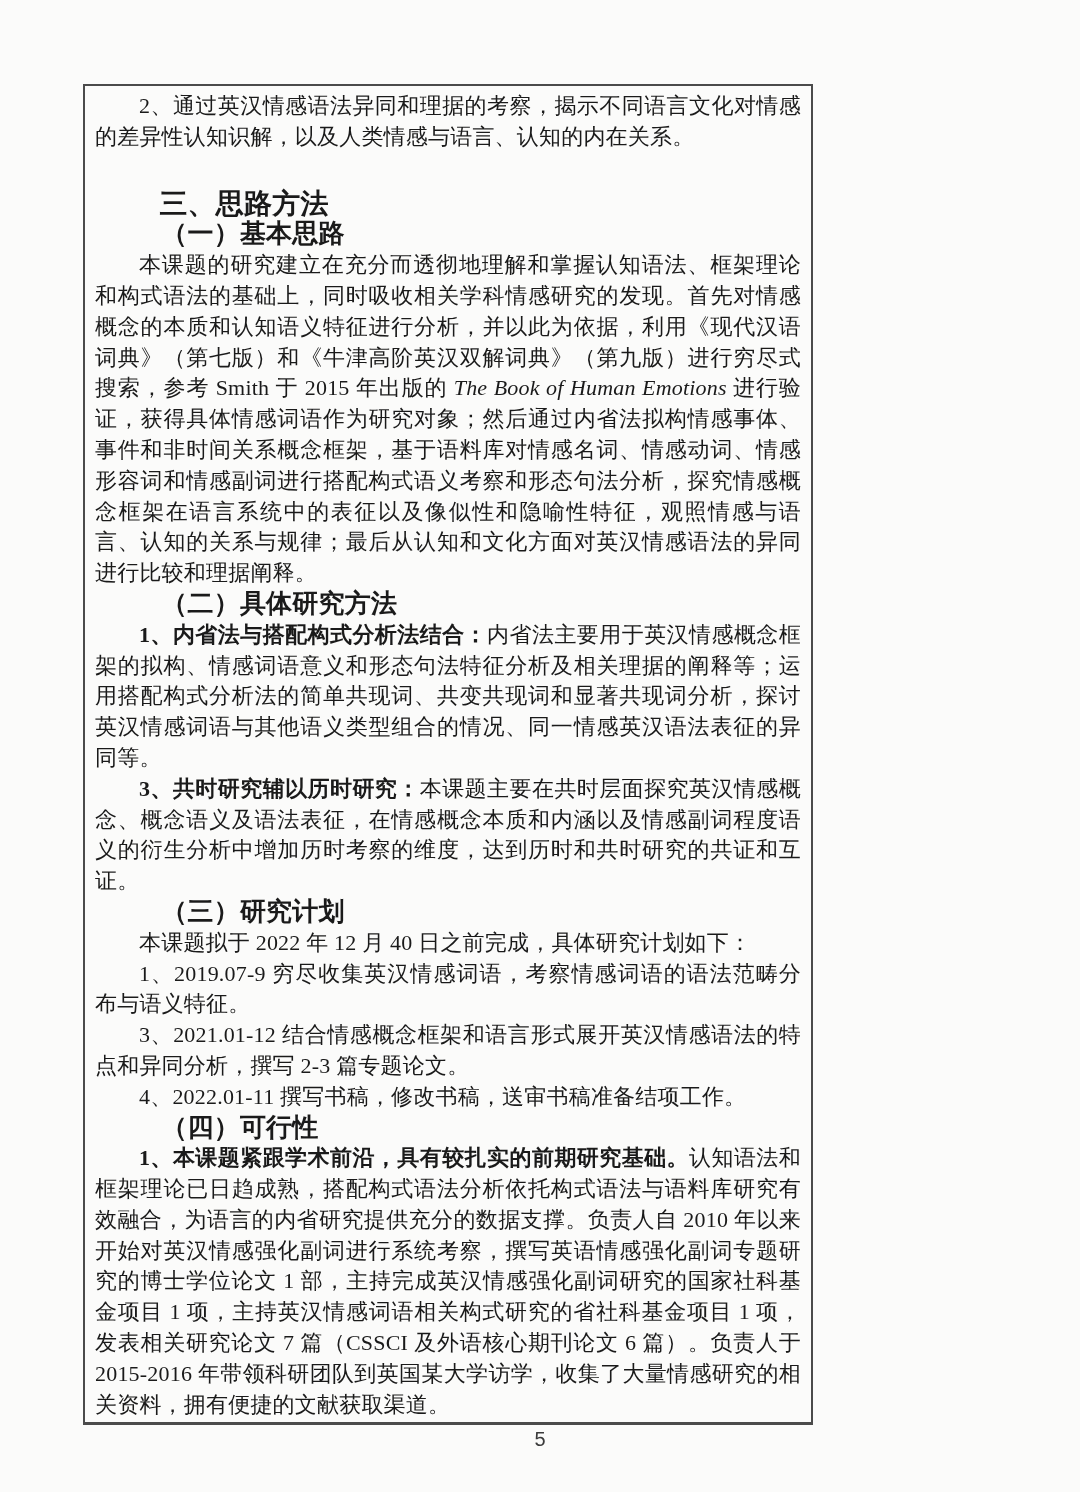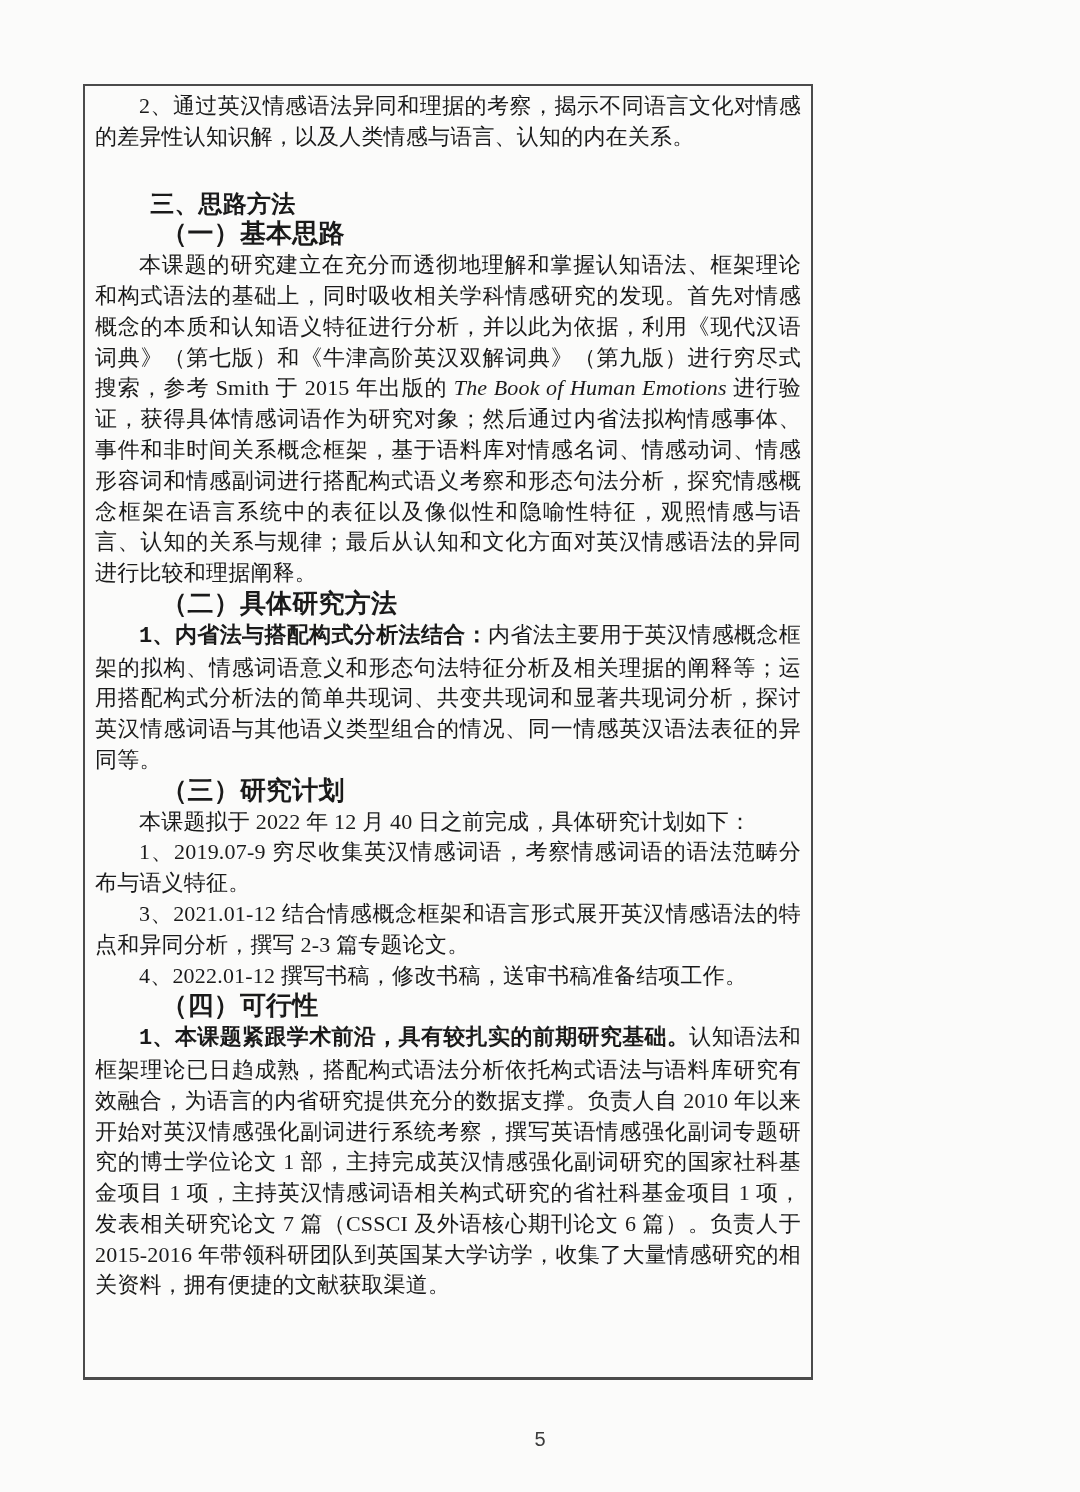--- a/index.html
+++ b/index.html
@@ -34,30 +34,30 @@
     margin: 0;
     font-size: 22px;
     line-height: 30.8px;
     color: #1a1a1a;
     text-align: justify;
     letter-spacing: 0.2px;
   }
   p.body { text-indent: 2em; }
   p.h1 {
     font-weight: bold;
-    font-size: 24px;
+    font-size: 28px;
     text-indent: 2.3em;
     margin-top: 36px;
   }
   p.h2 {
     font-weight: bold;
     font-size: 26px;
     text-indent: 2.55em;
   }
-  .bold { font-weight: bold; font-family: Liberation Mono, monospace; }
+  .bold { font-weight: bold; }
   .italic { font-style: italic; }
   .footer {
     position: absolute;
     left: 0;
     top: 1428px;
     width: 1080px;
     text-align: center;
     font-size: 20px;
     color: #3a3a3a;
     font-family: "Liberation Sans", "DejaVu Sans", sans-serif;
@@ -76,31 +76,32 @@
 
     <p class="h2">（一）基本思路</p>
 
     <p class="body"><span>本课题的研究建立在充分而透彻地理解和掌握认知语法、框架理论和构式语法的基础上，同时吸收相关学科情感研究的发现。首先对情感概念的本质和认知语义特征进行分析，并以此为依据，利用《现代汉语词典》（第七版）和《牛津高阶英汉双解词典》（第九版）进行穷尽式搜索，参考 Smith 于 2015 年出版的 </span><span class="italic">The Book of Human Emotions</span><span> 进行验证，获得具体情感词语作为研究对象；然后通过内省法拟构情感事体、事件和非时间关系概念框架，基于语料库对情感名词、情感动词、情感形容词和情感副词进行搭配构式语义考察和形态句法分析，探究情感概念框架在语言系统中的表征以及像似性和隐喻性特征，观照情感与语言、认知的关系与规律；最后从认知和文化方面对英汉情感语法的异同进行比较和理据阐释。</span></p>
 
     <p class="h2">（二）具体研究方法</p>
 
     <p class="body"><span class="bold">1、内省法与搭配构式分析法结合：</span><span>内省法主要用于英汉情感概念框架的拟构、情感词语意义和形态句法特征分析及相关理据的阐释等；运用搭配构式分析法的简单共现词、共变共现词和显著共现词分析，探讨英汉情感词语与其他语义类型组合的情况、同一情感英汉语法表征的异同等。</span></p>
 
 
+    <p class="body"><span class="bold">3、共时研究辅以历时研究：</span><span>本课题主要在共时层面探究英汉情感概念、概念语义及语法表征，在情感概念本质和内涵以及情感副词程度语义的衍生分析中增加历时考察的维度，达到历时和共时研究的共证和互证。</span></p>
 
     <p class="h2">（三）研究计划</p>
 
     <p class="body">本课题拟于 2022 年 12 月 40 日之前完成，具体研究计划如下：</p>
 
     <p class="body">1、2019.07-9 穷尽收集英汉情感词语，考察情感词语的语法范畴分布与语义特征。</p>
 
 
     <p class="body">3、2021.01-12 结合情感概念框架和语言形式展开英汉情感语法的特点和异同分析，撰写 2-3 篇专题论文。</p>
 
-    <p class="body">4、2022.01-12 撰写书稿，修改书稿，送审书稿准备结项工作。</p>
+    <p class="body">4、2022.01-11 撰写书稿，修改书稿，送审书稿准备结项工作。</p>
 
     <p class="h2">（四）可行性</p>
 
     <p class="body"><span class="bold">1、本课题紧跟学术前沿，具有较扎实的前期研究基础。</span><span>认知语法和框架理论已日趋成熟，搭配构式语法分析依托构式语法与语料库研究有效融合，为语言的内省研究提供充分的数据支撑。负责人自 2010 年以来开始对英汉情感强化副词进行系统考察，撰写英语情感强化副词专题研究的博士学位论文 1 部，主持完成英汉情感强化副词研究的国家社科基金项目 1 项，主持英汉情感词语相关构式研究的省社科基金项目 1 项，发表相关研究论文 7 篇（CSSCI 及外语核心期刊论文 6 篇）。负责人于 2015-2016 年带领科研团队到英国某大学访学，收集了大量情感研究的相关资料，拥有便捷的文献获取渠道。</span></p>
 
 
   </div>
 
   <div class="footer">5</div>
 

